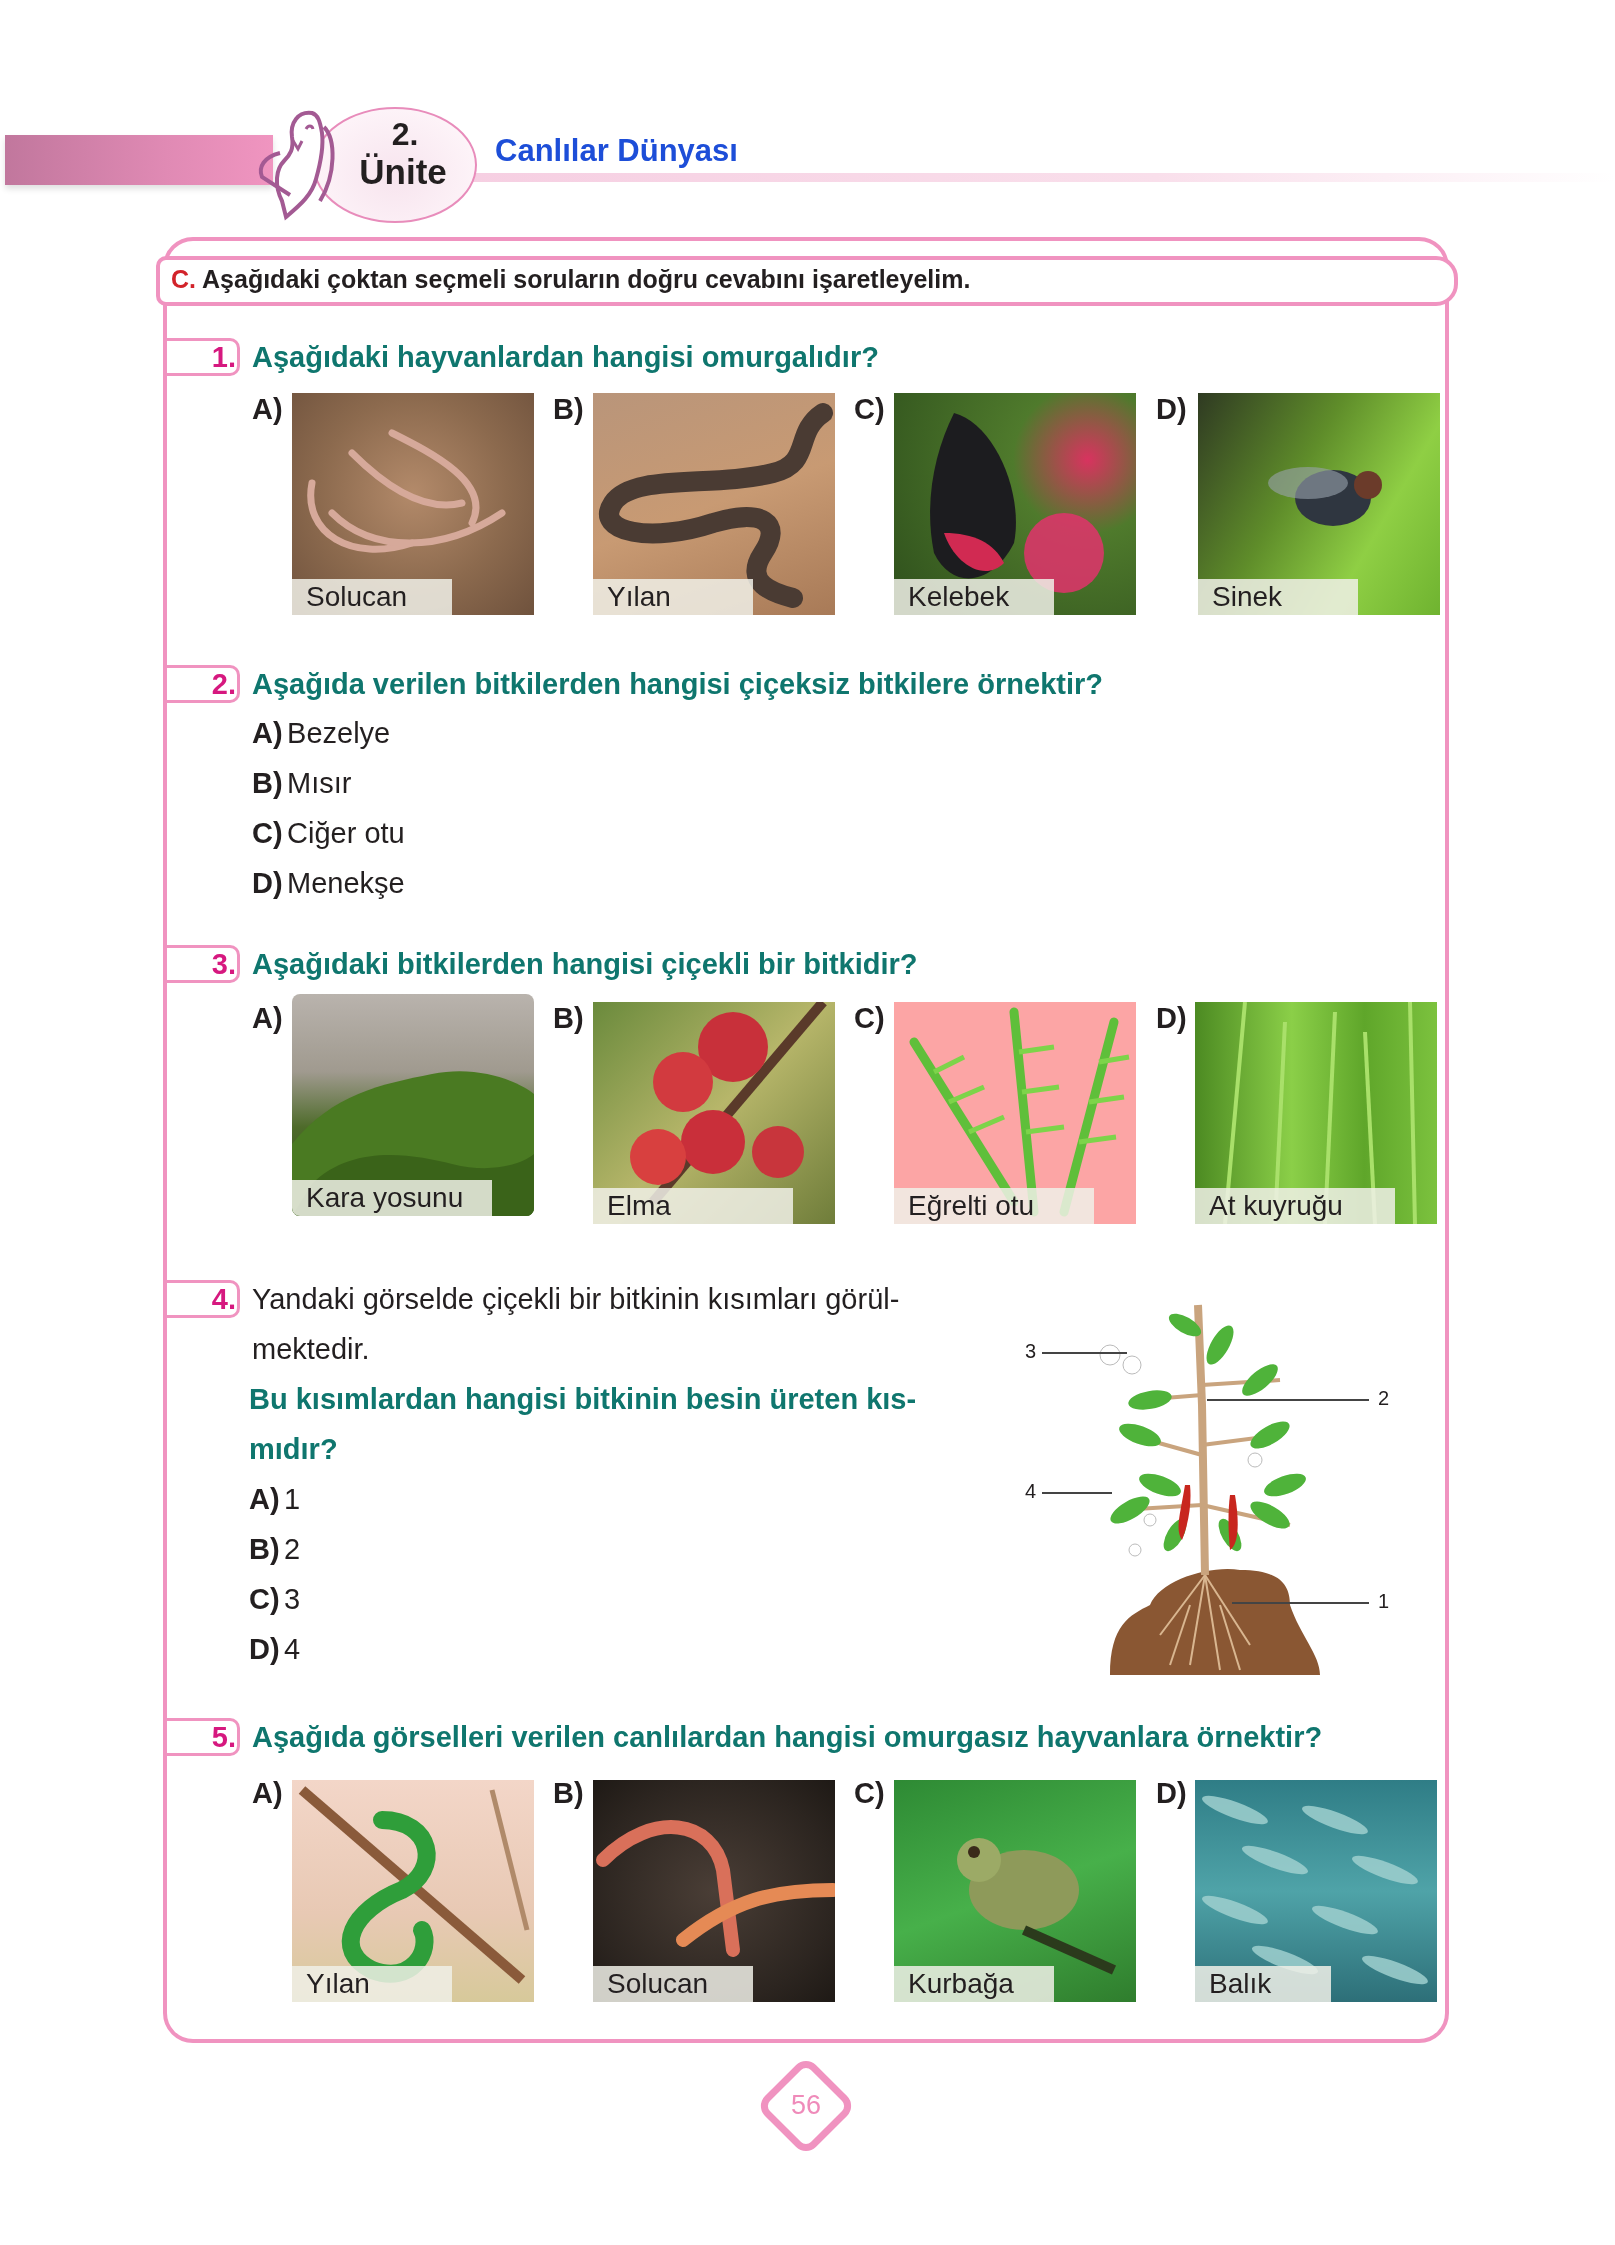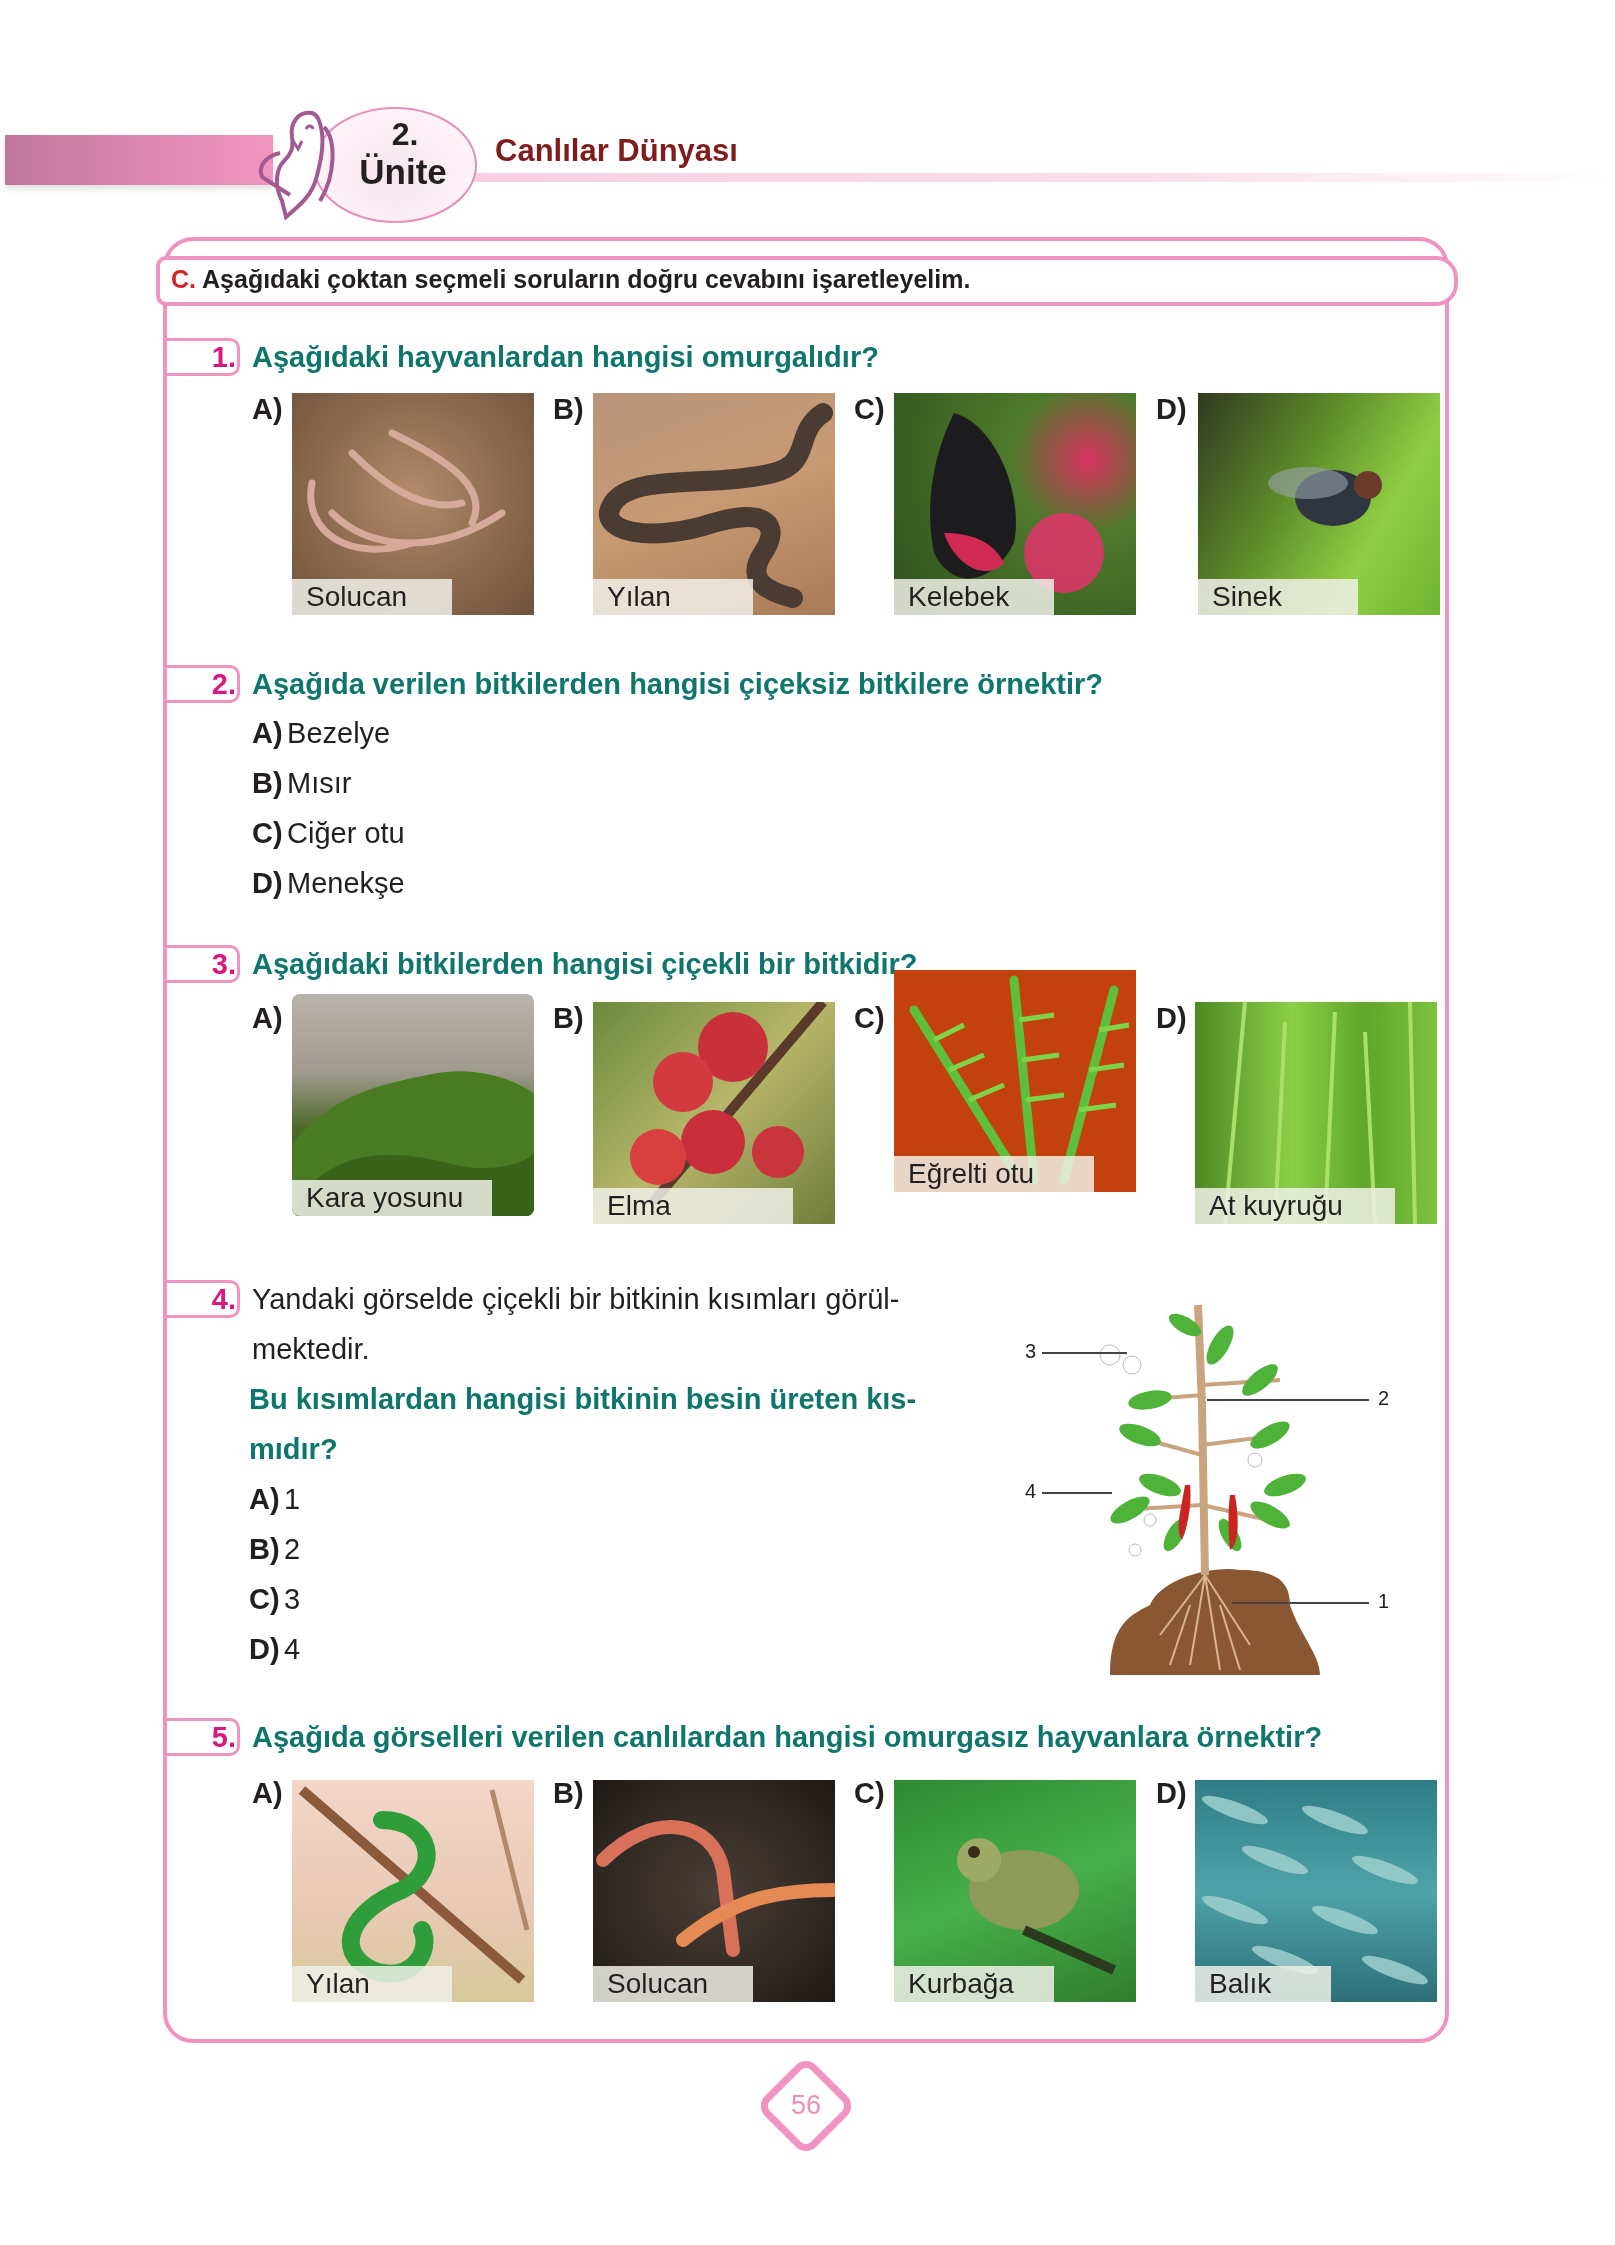--- a/index.html
+++ b/index.html
@@ -5,21 +5,21 @@
   html,body{margin:0;padding:0;background:#ffffff;}
   body{width:1615px;height:2245px;position:relative;overflow:hidden;font-family:"Liberation Sans",sans-serif;color:#231f20;}
   .abs{position:absolute;}
   
   .hdr-bar{left:5px;top:135px;width:268px;height:50px;background:linear-gradient(90deg,#c1779d 0%,#e08ab4 60%,#f095c0 100%);box-shadow:0 4px 6px rgba(0,0,0,0.12);}
   .hdr-line{left:470px;top:173px;width:1145px;height:9px;background:linear-gradient(90deg,#f6cfe2 0%,#f9dfeb 60%,rgba(255,255,255,0) 100%);}
   .unit-ellipse{left:313px;top:107px;width:160px;height:112px;border:2px solid #e88cbb;border-radius:50%;background:radial-gradient(ellipse at 50% 60%,#f7e4ee 0%,#fdf3f8 70%,#ffffff 100%);}
   .unit-num{left:370px;top:116px;width:70px;font-size:32px;font-weight:bold;text-align:center;color:#231f20;}
   .unit-word{left:348px;top:152px;width:110px;font-size:35px;font-weight:bold;text-align:center;color:#231f20;}
   .bird{left:250px;top:105px;width:110px;height:120px;}
-  .unit-title{left:495px;top:133px;font-size:31px;font-weight:bold;color:#7f1d1d;}
+  .unit-title{left:495px;top:133px;font-size:31px;font-weight:bold;color:#1d4ed8;}
   
   .main-box{left:163px;top:237px;width:1286px;height:1806px;border:4px solid #f093c0;border-radius:30px;box-sizing:border-box;}
   .sec-head{left:156px;top:256px;width:1302px;height:50px;border:4px solid #f093c0;border-radius:10px 22px 22px 10px;background:#fff;box-sizing:border-box;}
   .sec-head-text{left:171px;top:265px;font-size:25px;font-weight:bold;color:#231f20;white-space:nowrap;}
   .sec-letter{color:#d2232a;}
   
   .qbox{left:166px;width:74px;height:38px;border:3px solid #f093c0;border-left:none;border-radius:0 10px 10px 0;box-sizing:border-box;}
   .qnum{font-size:29px;font-weight:bold;color:#d6187f;text-align:right;width:70px;}
   .qtext{font-size:29px;font-weight:bold;white-space:nowrap;color:#0f766e;}
   .qplain{font-size:29px;white-space:nowrap;color:#231f20;}
@@ -132,21 +132,21 @@
       <circle cx="140" cy="45" r="35" fill="#c8303a"></circle>
       <circle cx="90" cy="80" r="30" fill="#d23a3f"></circle>
       <circle cx="120" cy="140" r="32" fill="#c92f3a"></circle>
       <circle cx="65" cy="155" r="28" fill="#d8403f"></circle>
       <circle cx="185" cy="150" r="26" fill="#c8353c"></circle>
     </svg>
   <div class="cap" style="width:200px;">Elma</div>
 </div>
 
 <div class="abs opt-letter" style="left:854px;top:1002px;">C)</div>
-<div class="abs card" style="left:894px;top:970px;background:#c2410c;">
+<div class="abs card" style="left:894px;top:1002px;background:#fca5a5;">
   <svg width="242" height="222">
       <g stroke="#5fbf3a" stroke-width="9" stroke-linecap="round" fill="none">
         <path d="M20 40 L120 200"></path>
         <path d="M120 10 L140 210"></path>
         <path d="M220 20 L170 210"></path>
       </g>
       <g stroke="#7dd44a" stroke-width="5">
         <path d="M40 70 L70 55"></path>
         <path d="M55 100 L90 85"></path>
         <path d="M75 130 L110 115"></path>

